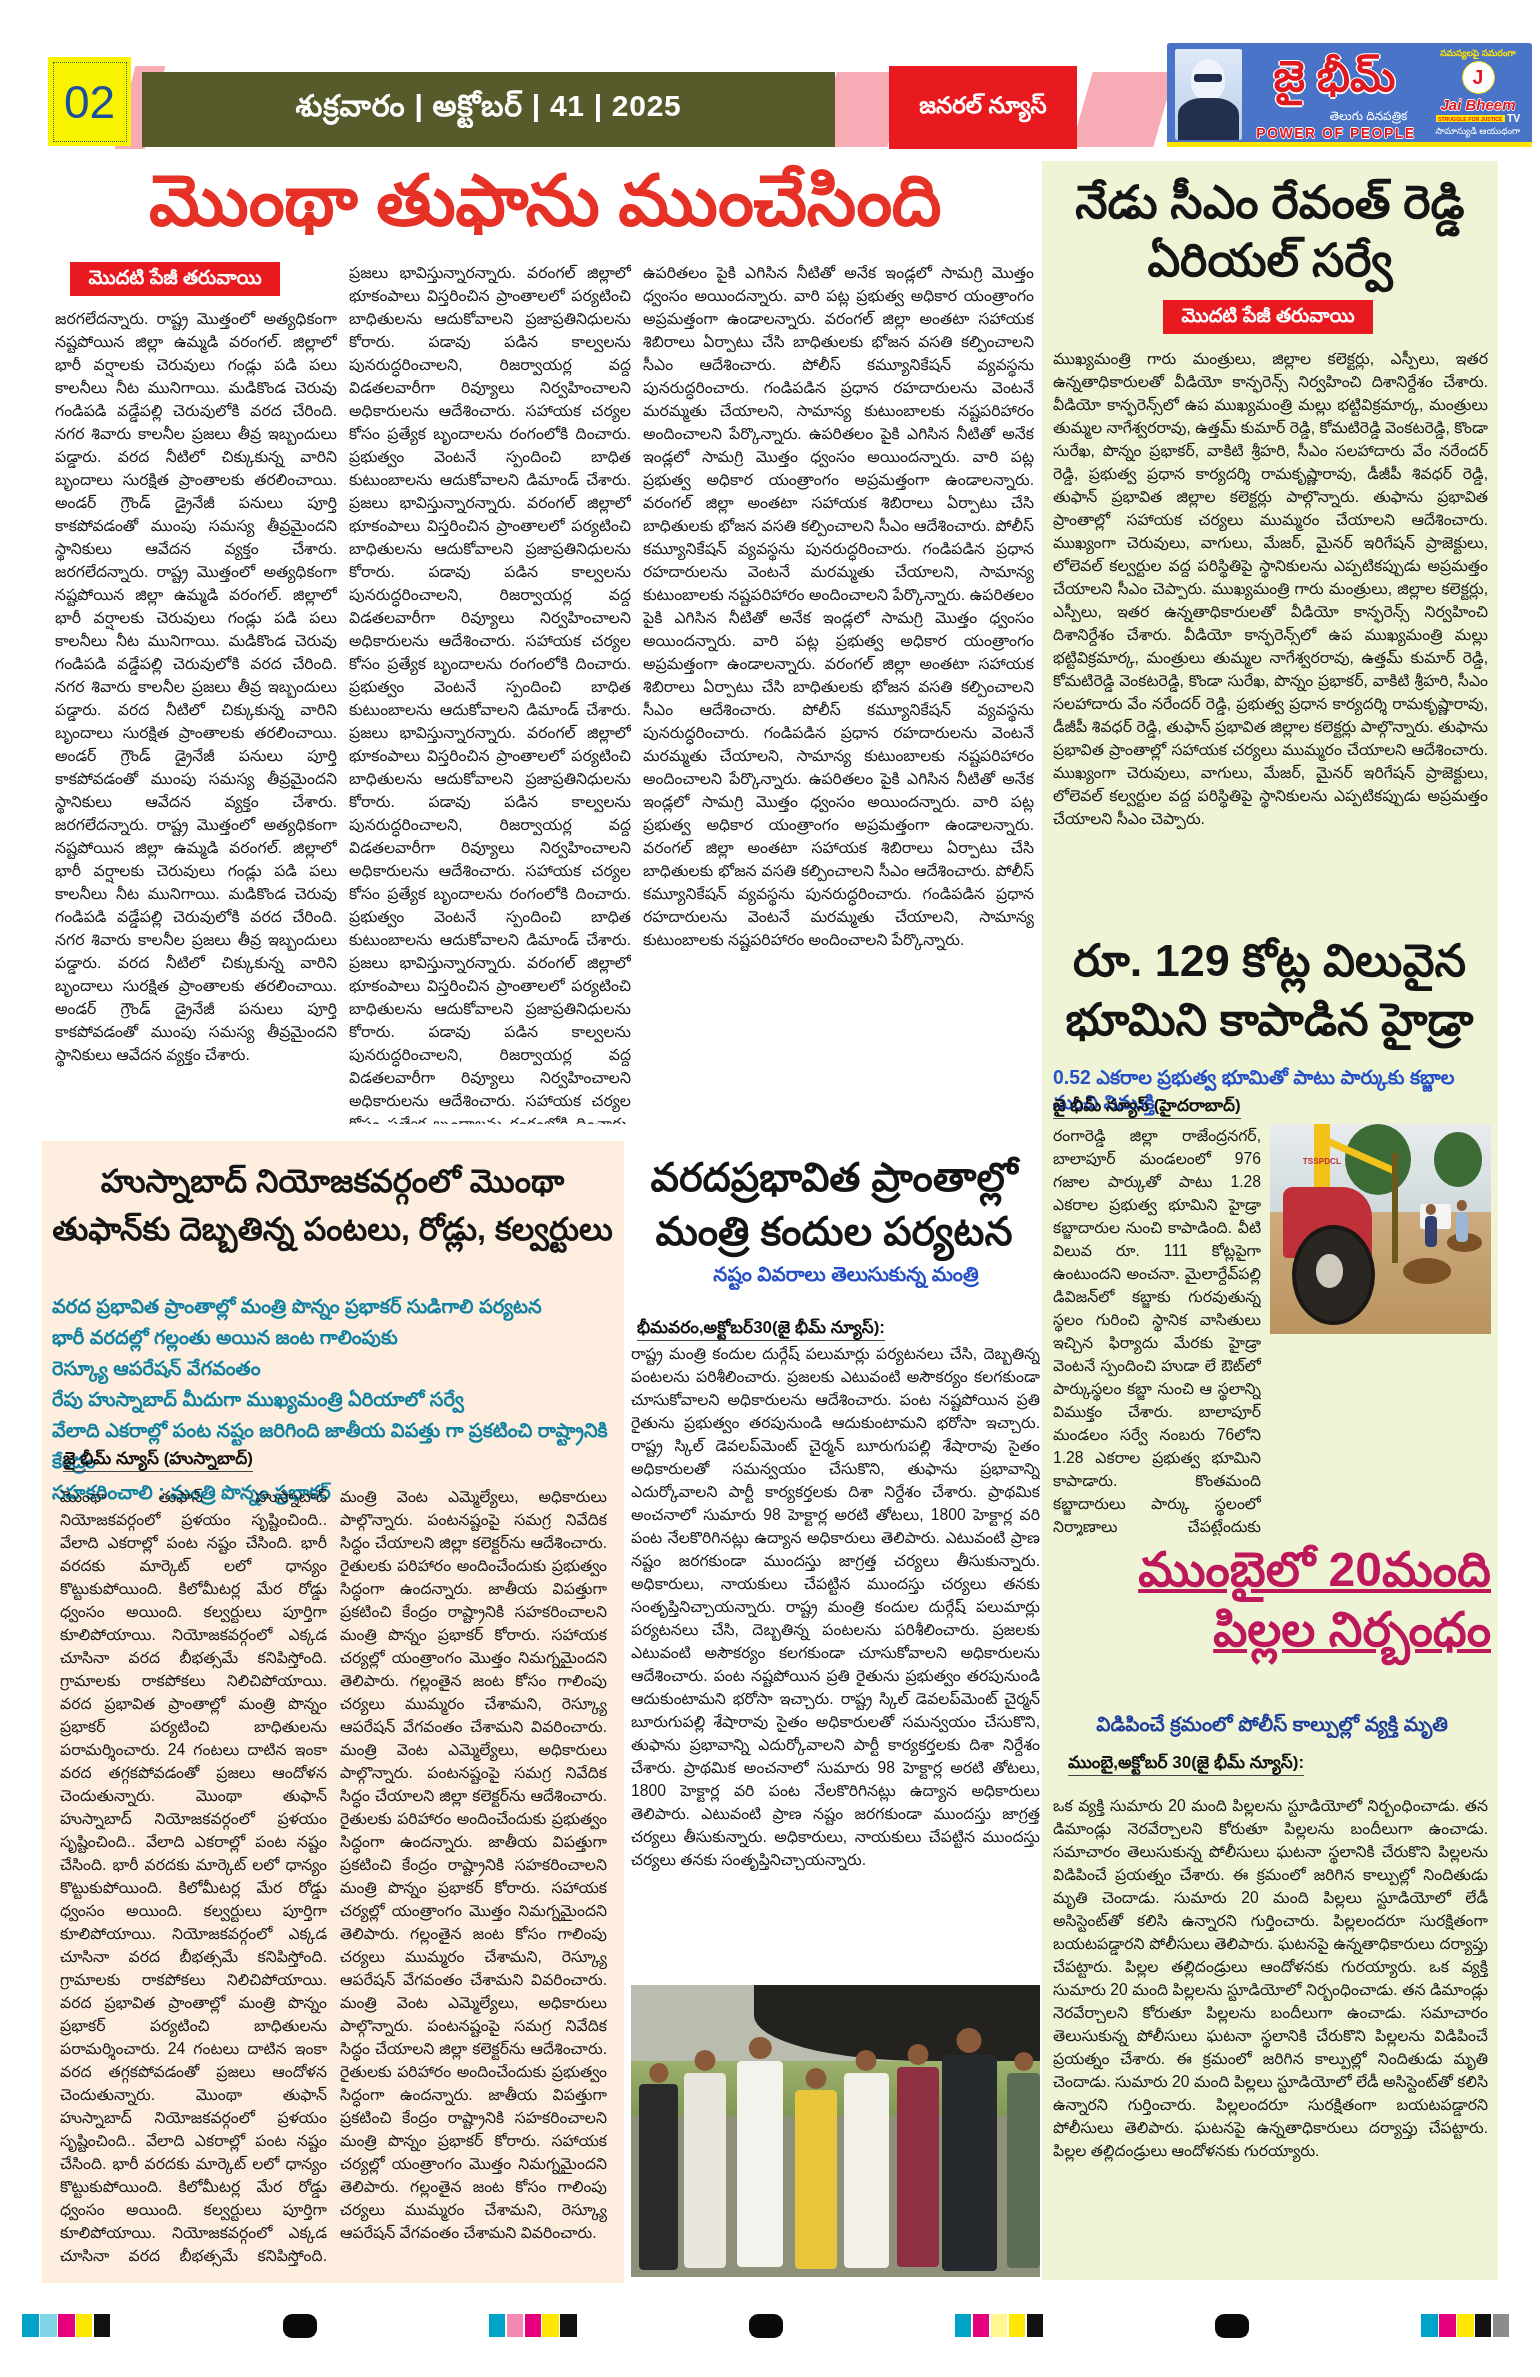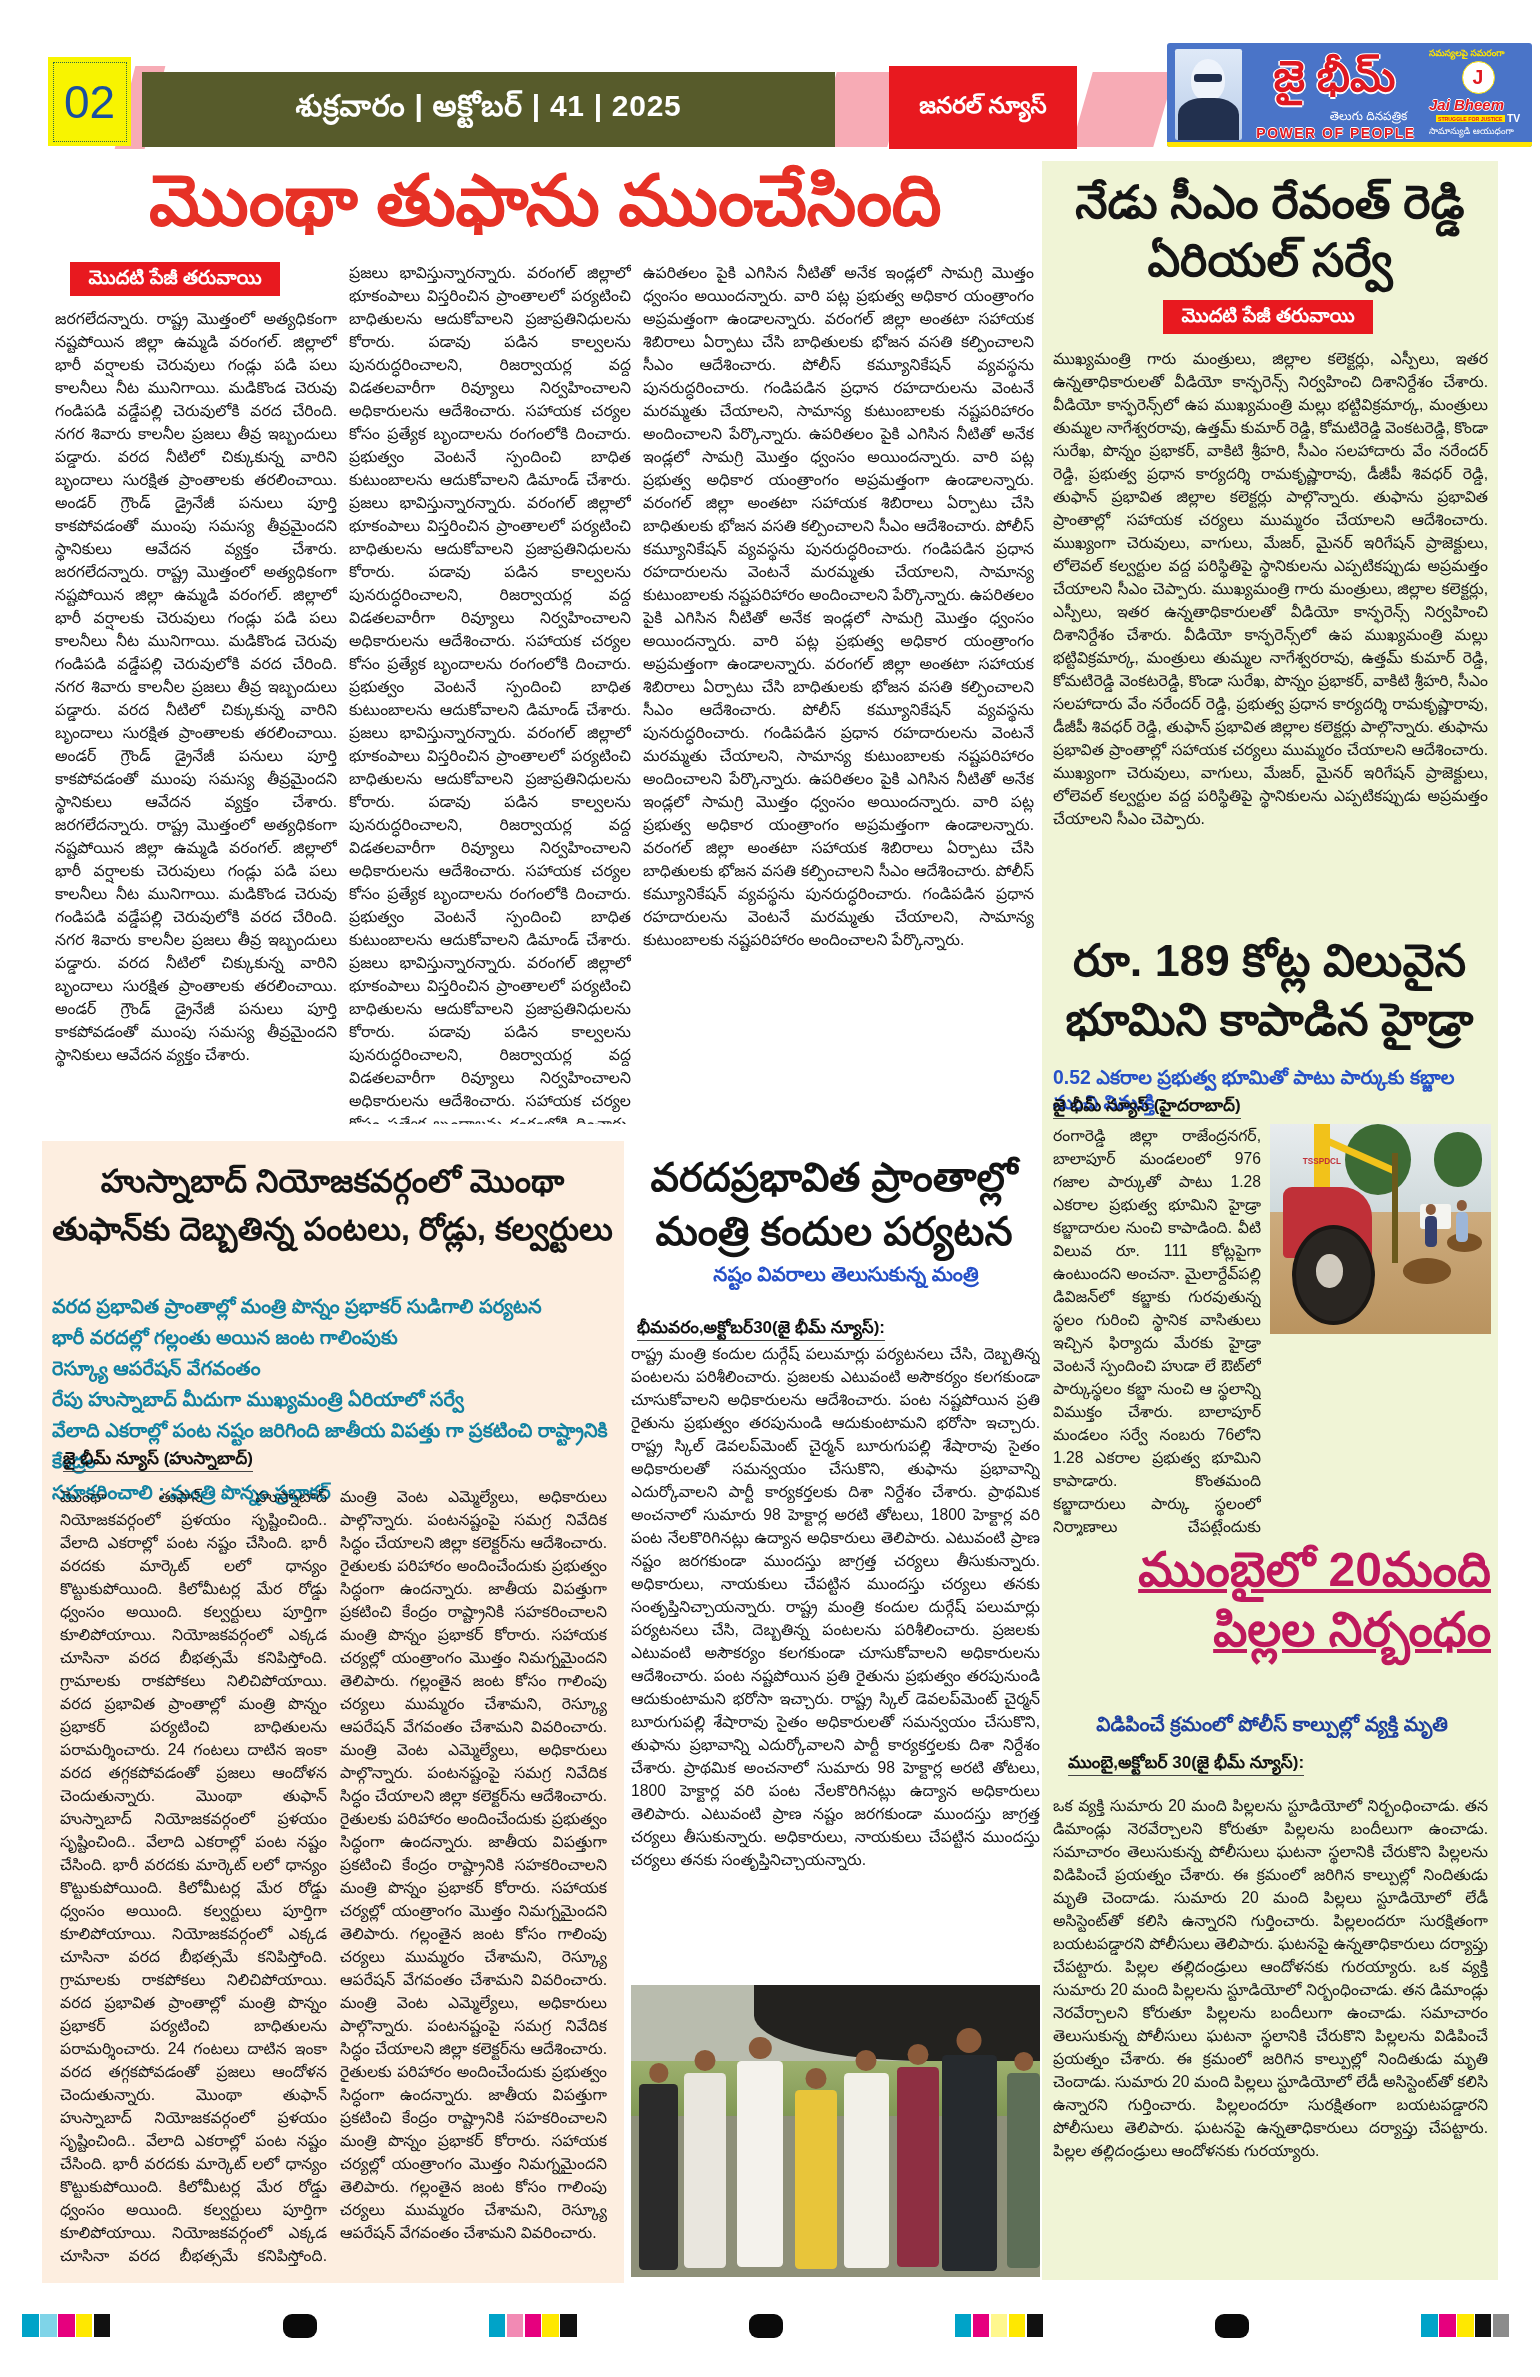--- a/index.html
+++ b/index.html
@@ -20,21 +20,21 @@
   .masthead .ystrip{position:absolute;left:0;bottom:0;width:100%;height:5.2px;background:#ffe400;}
   .portrait{position:absolute;left:7.5px;top:6px;width:67px;height:91px;background:linear-gradient(#dfe9f7,#b9cdea);border-radius:2.2px;overflow:hidden;}
   .portrait .face{position:absolute;left:16.4px;top:10.4px;width:34px;height:42px;background:#eef3fb;border-radius:50% 50% 45% 45%;}
   .portrait .glasses{position:absolute;left:19.4px;top:25px;width:28px;height:7.5px;background:#22304e;border-radius:3px;}
   .portrait .suit{position:absolute;left:3px;top:49px;width:61px;height:42px;background:#22304e;border-radius:40% 40% 0 0;}
   .mh-title{position:absolute;left:78px;top:9px;width:179px;text-align:center;font-size:43px;font-weight:bold;color:#e01820;
             text-shadow:-1.5px 0 #fff,1.5px 0 #fff,0 -1.5px #fff,0 1.5px #fff;}
   .mh-sub{position:absolute;left:142px;top:66px;width:119px;text-align:center;color:#fff;font-size:12px;}
   .mh-power{position:absolute;left:72px;top:82px;width:194px;text-align:center;color:#e01820;font-weight:bold;font-size:14px;letter-spacing:1.5px;
             text-shadow:-0.7px 0 #fff,0.7px 0 #fff,0 -0.7px #fff,0 0.7px #fff;}
-  .mh-right{position:absolute;left:262px;top:4.5px;width:98px;}
+  .mh-right{position:absolute;left:262px;top:4.5px;width:98px;text-align:center;}
   .mh-yell{color:#ffe400;font-size:9px;font-weight:bold;}
   .tv-circle{width:31px;height:31px;border-radius:50%;background:#fff;border:1.5px solid #ffe400;margin:1.5px auto;
              display:flex;align-items:center;justify-content:center;color:#e01820;font-weight:bold;font-size:19.4px;}
   .tv-name{color:#e01820;font-weight:bold;font-size:15px;font-style:italic;text-shadow:-0.7px 0 #fff,0.7px 0 #fff,0 -0.7px #fff,0 0.7px #fff;}
   .tv-strip{display:flex;align-items:center;justify-content:center;gap:2.2px;margin-top:0.7px;}
   .tv-strip .tag{background:#ffe400;color:#e01820;font-size:5.2px;font-weight:bold;padding:0.7px 2.2px;}
   .tv-strip .tv{color:#fff;font-weight:bold;font-size:10.4px;}
   .mh-white{color:#fff;font-size:9px;margin-top:1.5px;}
 
   
@@ -118,21 +118,21 @@
   <div class="abs body-text" style="left:55px;top:307px;width:282px;height:817px;">జరగలేదన్నారు. రాష్ట్ర మొత్తంలో అత్యధికంగా నష్టపోయిన జిల్లా ఉమ్మడి వరంగల్. జిల్లాలో భారీ వర్షాలకు చెరువులు గండ్లు పడి పలు కాలనీలు నీట మునిగాయి. మడికొండ చెరువు గండిపడి వడ్డేపల్లి చెరువులోకి వరద చేరింది. నగర శివారు కాలనీల ప్రజలు తీవ్ర ఇబ్బందులు పడ్డారు. వరద నీటిలో చిక్కుకున్న వారిని బృందాలు సురక్షిత ప్రాంతాలకు తరలించాయి. అండర్ గ్రౌండ్ డ్రైనేజీ పనులు పూర్తి కాకపోవడంతో ముంపు సమస్య తీవ్రమైందని స్థానికులు ఆవేదన వ్యక్తం చేశారు. జరగలేదన్నారు. రాష్ట్ర మొత్తంలో అత్యధికంగా నష్టపోయిన జిల్లా ఉమ్మడి వరంగల్. జిల్లాలో భారీ వర్షాలకు చెరువులు గండ్లు పడి పలు కాలనీలు నీట మునిగాయి. మడికొండ చెరువు గండిపడి వడ్డేపల్లి చెరువులోకి వరద చేరింది. నగర శివారు కాలనీల ప్రజలు తీవ్ర ఇబ్బందులు పడ్డారు. వరద నీటిలో చిక్కుకున్న వారిని బృందాలు సురక్షిత ప్రాంతాలకు తరలించాయి. అండర్ గ్రౌండ్ డ్రైనేజీ పనులు పూర్తి కాకపోవడంతో ముంపు సమస్య తీవ్రమైందని స్థానికులు ఆవేదన వ్యక్తం చేశారు. జరగలేదన్నారు. రాష్ట్ర మొత్తంలో అత్యధికంగా నష్టపోయిన జిల్లా ఉమ్మడి వరంగల్. జిల్లాలో భారీ వర్షాలకు చెరువులు గండ్లు పడి పలు కాలనీలు నీట మునిగాయి. మడికొండ చెరువు గండిపడి వడ్డేపల్లి చెరువులోకి వరద చేరింది. నగర శివారు కాలనీల ప్రజలు తీవ్ర ఇబ్బందులు పడ్డారు. వరద నీటిలో చిక్కుకున్న వారిని బృందాలు సురక్షిత ప్రాంతాలకు తరలించాయి. అండర్ గ్రౌండ్ డ్రైనేజీ పనులు పూర్తి కాకపోవడంతో ముంపు సమస్య తీవ్రమైందని స్థానికులు ఆవేదన వ్యక్తం చేశారు.</div>
   <div class="abs body-text" style="left:349px;top:261px;width:282px;height:863px;">ప్రజలు భావిస్తున్నారన్నారు. వరంగల్ జిల్లాలో భూకంపాలు విస్తరించిన ప్రాంతాలలో పర్యటించి బాధితులను ఆదుకోవాలని ప్రజాప్రతినిధులను కోరారు. పడావు పడిన కాల్వలను పునరుద్ధరించాలని, రిజర్వాయర్ల వద్ద విడతలవారీగా రివ్యూలు నిర్వహించాలని అధికారులను ఆదేశించారు. సహాయక చర్యల కోసం ప్రత్యేక బృందాలను రంగంలోకి దించారు. ప్రభుత్వం వెంటనే స్పందించి బాధిత కుటుంబాలను ఆదుకోవాలని డిమాండ్ చేశారు. ప్రజలు భావిస్తున్నారన్నారు. వరంగల్ జిల్లాలో భూకంపాలు విస్తరించిన ప్రాంతాలలో పర్యటించి బాధితులను ఆదుకోవాలని ప్రజాప్రతినిధులను కోరారు. పడావు పడిన కాల్వలను పునరుద్ధరించాలని, రిజర్వాయర్ల వద్ద విడతలవారీగా రివ్యూలు నిర్వహించాలని అధికారులను ఆదేశించారు. సహాయక చర్యల కోసం ప్రత్యేక బృందాలను రంగంలోకి దించారు. ప్రభుత్వం వెంటనే స్పందించి బాధిత కుటుంబాలను ఆదుకోవాలని డిమాండ్ చేశారు. ప్రజలు భావిస్తున్నారన్నారు. వరంగల్ జిల్లాలో భూకంపాలు విస్తరించిన ప్రాంతాలలో పర్యటించి బాధితులను ఆదుకోవాలని ప్రజాప్రతినిధులను కోరారు. పడావు పడిన కాల్వలను పునరుద్ధరించాలని, రిజర్వాయర్ల వద్ద విడతలవారీగా రివ్యూలు నిర్వహించాలని అధికారులను ఆదేశించారు. సహాయక చర్యల కోసం ప్రత్యేక బృందాలను రంగంలోకి దించారు. ప్రభుత్వం వెంటనే స్పందించి బాధిత కుటుంబాలను ఆదుకోవాలని డిమాండ్ చేశారు. ప్రజలు భావిస్తున్నారన్నారు. వరంగల్ జిల్లాలో భూకంపాలు విస్తరించిన ప్రాంతాలలో పర్యటించి బాధితులను ఆదుకోవాలని ప్రజాప్రతినిధులను కోరారు. పడావు పడిన కాల్వలను పునరుద్ధరించాలని, రిజర్వాయర్ల వద్ద విడతలవారీగా రివ్యూలు నిర్వహించాలని అధికారులను ఆదేశించారు. సహాయక చర్యల కోసం ప్రత్యేక బృందాలను రంగంలోకి దించారు. ప్రభుత్వం వెంటనే స్పందించి బాధిత కుటుంబాలను ఆదుకోవాలని డిమాండ్ చేశారు.</div>
   <div class="abs body-text" style="left:643px;top:261px;width:391px;height:863px;">ఉపరితలం పైకి ఎగిసిన నీటితో అనేక ఇండ్లలో సామగ్రి మొత్తం ధ్వంసం అయిందన్నారు. వారి పట్ల ప్రభుత్వ అధికార యంత్రాంగం అప్రమత్తంగా ఉండాలన్నారు. వరంగల్ జిల్లా అంతటా సహాయక శిబిరాలు ఏర్పాటు చేసి బాధితులకు భోజన వసతి కల్పించాలని సీఎం ఆదేశించారు. పోలీస్ కమ్యూనికేషన్ వ్యవస్థను పునరుద్ధరించారు. గండిపడిన ప్రధాన రహదారులను వెంటనే మరమ్మతు చేయాలని, సామాన్య కుటుంబాలకు నష్టపరిహారం అందించాలని పేర్కొన్నారు. ఉపరితలం పైకి ఎగిసిన నీటితో అనేక ఇండ్లలో సామగ్రి మొత్తం ధ్వంసం అయిందన్నారు. వారి పట్ల ప్రభుత్వ అధికార యంత్రాంగం అప్రమత్తంగా ఉండాలన్నారు. వరంగల్ జిల్లా అంతటా సహాయక శిబిరాలు ఏర్పాటు చేసి బాధితులకు భోజన వసతి కల్పించాలని సీఎం ఆదేశించారు. పోలీస్ కమ్యూనికేషన్ వ్యవస్థను పునరుద్ధరించారు. గండిపడిన ప్రధాన రహదారులను వెంటనే మరమ్మతు చేయాలని, సామాన్య కుటుంబాలకు నష్టపరిహారం అందించాలని పేర్కొన్నారు. ఉపరితలం పైకి ఎగిసిన నీటితో అనేక ఇండ్లలో సామగ్రి మొత్తం ధ్వంసం అయిందన్నారు. వారి పట్ల ప్రభుత్వ అధికార యంత్రాంగం అప్రమత్తంగా ఉండాలన్నారు. వరంగల్ జిల్లా అంతటా సహాయక శిబిరాలు ఏర్పాటు చేసి బాధితులకు భోజన వసతి కల్పించాలని సీఎం ఆదేశించారు. పోలీస్ కమ్యూనికేషన్ వ్యవస్థను పునరుద్ధరించారు. గండిపడిన ప్రధాన రహదారులను వెంటనే మరమ్మతు చేయాలని, సామాన్య కుటుంబాలకు నష్టపరిహారం అందించాలని పేర్కొన్నారు. ఉపరితలం పైకి ఎగిసిన నీటితో అనేక ఇండ్లలో సామగ్రి మొత్తం ధ్వంసం అయిందన్నారు. వారి పట్ల ప్రభుత్వ అధికార యంత్రాంగం అప్రమత్తంగా ఉండాలన్నారు. వరంగల్ జిల్లా అంతటా సహాయక శిబిరాలు ఏర్పాటు చేసి బాధితులకు భోజన వసతి కల్పించాలని సీఎం ఆదేశించారు. పోలీస్ కమ్యూనికేషన్ వ్యవస్థను పునరుద్ధరించారు. గండిపడిన ప్రధాన రహదారులను వెంటనే మరమ్మతు చేయాలని, సామాన్య కుటుంబాలకు నష్టపరిహారం అందించాలని పేర్కొన్నారు.</div>
 
   <div class="abs sidebar-bg"></div>
 
   <div class="abs h-black" style="left:1051px;top:174px;width:438px;font-size:46px;line-height:1.25;">నేడు సీఎం రేవంత్ రెడ్డి ఏరియల్ సర్వే</div>
   <div class="abs cont-tag" style="left:1163px;top:300px;width:210px;height:34px;">మొదటి పేజీ తరువాయి</div>
   <div class="abs body-text" style="left:1053px;top:347px;width:435px;height:579px;">ముఖ్యమంత్రి గారు మంత్రులు, జిల్లాల కలెక్టర్లు, ఎస్పీలు, ఇతర ఉన్నతాధికారులతో వీడియో కాన్ఫరెన్స్ నిర్వహించి దిశానిర్దేశం చేశారు. వీడియో కాన్ఫరెన్స్‌లో ఉప ముఖ్యమంత్రి మల్లు భట్టివిక్రమార్క, మంత్రులు తుమ్మల నాగేశ్వరరావు, ఉత్తమ్ కుమార్ రెడ్డి, కోమటిరెడ్డి వెంకటరెడ్డి, కొండా సురేఖ, పొన్నం ప్రభాకర్, వాకిటి శ్రీహరి, సీఎం సలహాదారు వేం నరేందర్ రెడ్డి, ప్రభుత్వ ప్రధాన కార్యదర్శి రామకృష్ణారావు, డీజీపీ శివధర్ రెడ్డి, తుఫాన్ ప్రభావిత జిల్లాల కలెక్టర్లు పాల్గొన్నారు. తుఫాను ప్రభావిత ప్రాంతాల్లో సహాయక చర్యలు ముమ్మరం చేయాలని ఆదేశించారు. ముఖ్యంగా చెరువులు, వాగులు, మేజర్, మైనర్ ఇరిగేషన్ ప్రాజెక్టులు, లోలెవల్ కల్వర్టుల వద్ద పరిస్థితిపై స్థానికులను ఎప్పటికప్పుడు అప్రమత్తం చేయాలని సీఎం చెప్పారు. ముఖ్యమంత్రి గారు మంత్రులు, జిల్లాల కలెక్టర్లు, ఎస్పీలు, ఇతర ఉన్నతాధికారులతో వీడియో కాన్ఫరెన్స్ నిర్వహించి దిశానిర్దేశం చేశారు. వీడియో కాన్ఫరెన్స్‌లో ఉప ముఖ్యమంత్రి మల్లు భట్టివిక్రమార్క, మంత్రులు తుమ్మల నాగేశ్వరరావు, ఉత్తమ్ కుమార్ రెడ్డి, కోమటిరెడ్డి వెంకటరెడ్డి, కొండా సురేఖ, పొన్నం ప్రభాకర్, వాకిటి శ్రీహరి, సీఎం సలహాదారు వేం నరేందర్ రెడ్డి, ప్రభుత్వ ప్రధాన కార్యదర్శి రామకృష్ణారావు, డీజీపీ శివధర్ రెడ్డి, తుఫాన్ ప్రభావిత జిల్లాల కలెక్టర్లు పాల్గొన్నారు. తుఫాను ప్రభావిత ప్రాంతాల్లో సహాయక చర్యలు ముమ్మరం చేయాలని ఆదేశించారు. ముఖ్యంగా చెరువులు, వాగులు, మేజర్, మైనర్ ఇరిగేషన్ ప్రాజెక్టులు, లోలెవల్ కల్వర్టుల వద్ద పరిస్థితిపై స్థానికులను ఎప్పటికప్పుడు అప్రమత్తం చేయాలని సీఎం చెప్పారు.</div>
 
-  <div class="abs h-black" style="left:1048px;top:932px;width:443px;font-size:45px;line-height:1.3;">రూ. 189 కోట్ల విలువైన భూమిని కాపాడిన హైడ్రా</div>
+  <div class="abs h-black" style="left:1048px;top:932px;width:443px;font-size:45px;line-height:1.3;">రూ. 129 కోట్ల విలువైన భూమిని కాపాడిన హైడ్రా</div>
   <div class="abs sub-blue" style="left:1053px;top:1065px;width:438px;font-size:19.4px;line-height:25px;">0.52 ఎకరాల ప్రభుత్వ భూమితో పాటు పార్కుకు కబ్జాల నుంచి విముక్తి</div>
   <div class="abs" style="left:1053px;top:1096px;">
     <span class="byline">జై భీమ్ న్యూస్ (హైదరాబాద్)</span>
   </div>
   <div class="abs" style="left:1053px;top:1124px;width:438px;height:412px;overflow:hidden;">
     <div class="photo" style="position:relative;float:right;width:221px;height:210px;margin:0 0 7.5px 9px;">
       <div class="ph-sky"></div>
       <div class="tree" style="left:34%;top:0;width:30%;height:34%;"></div>
       <div class="tree" style="left:74%;top:4%;width:22%;height:26%;"></div>
       <div class="ph-ground"></div>

